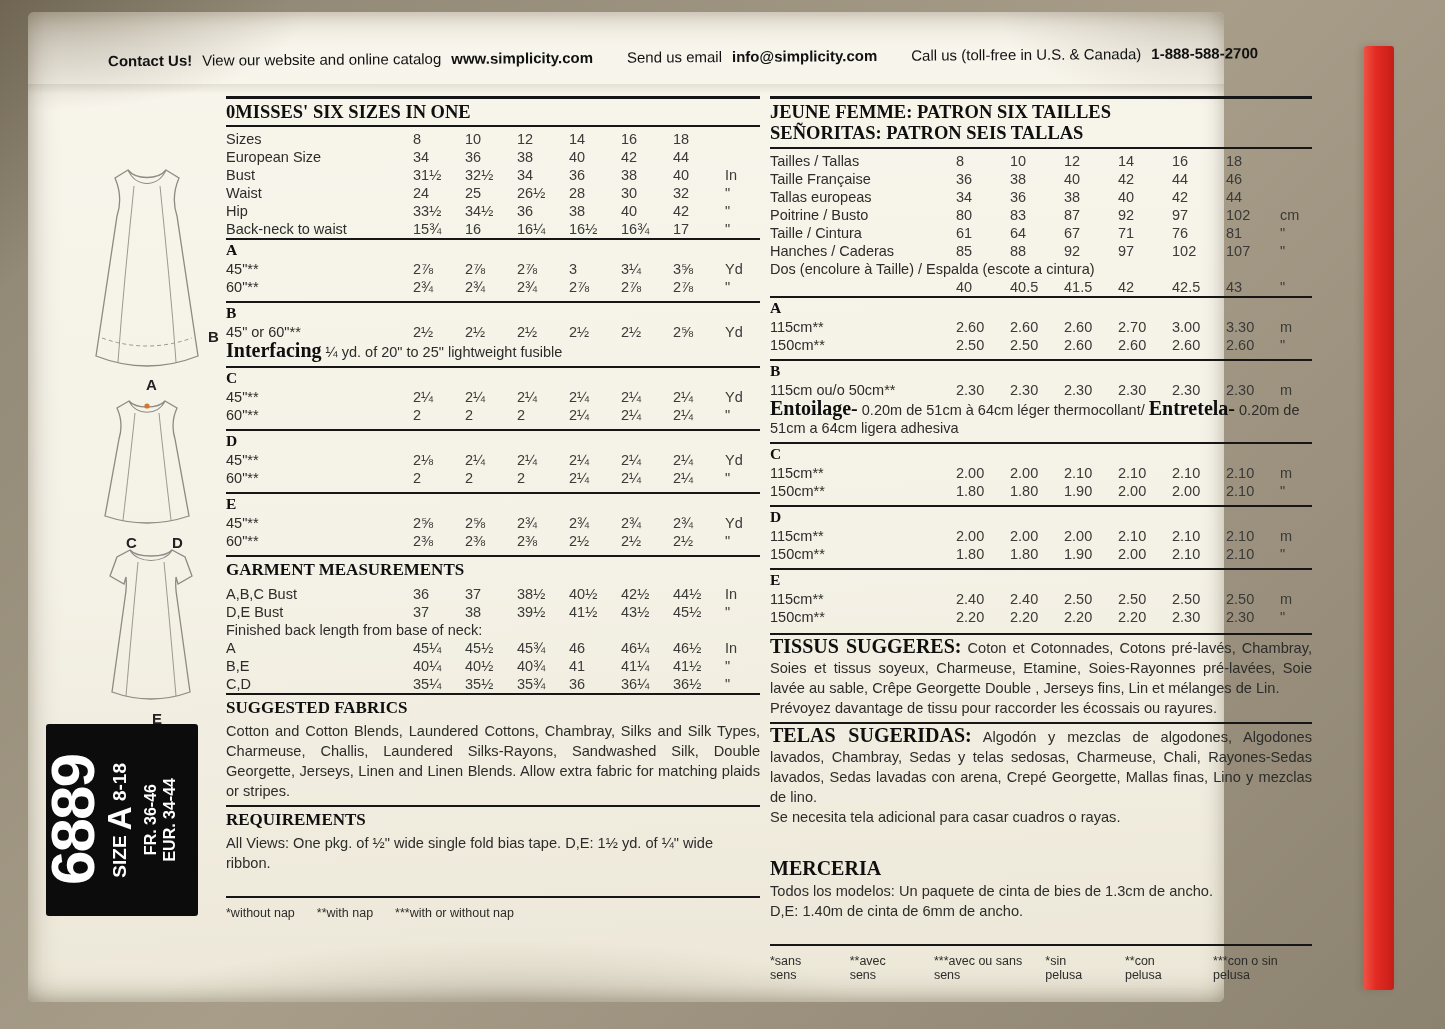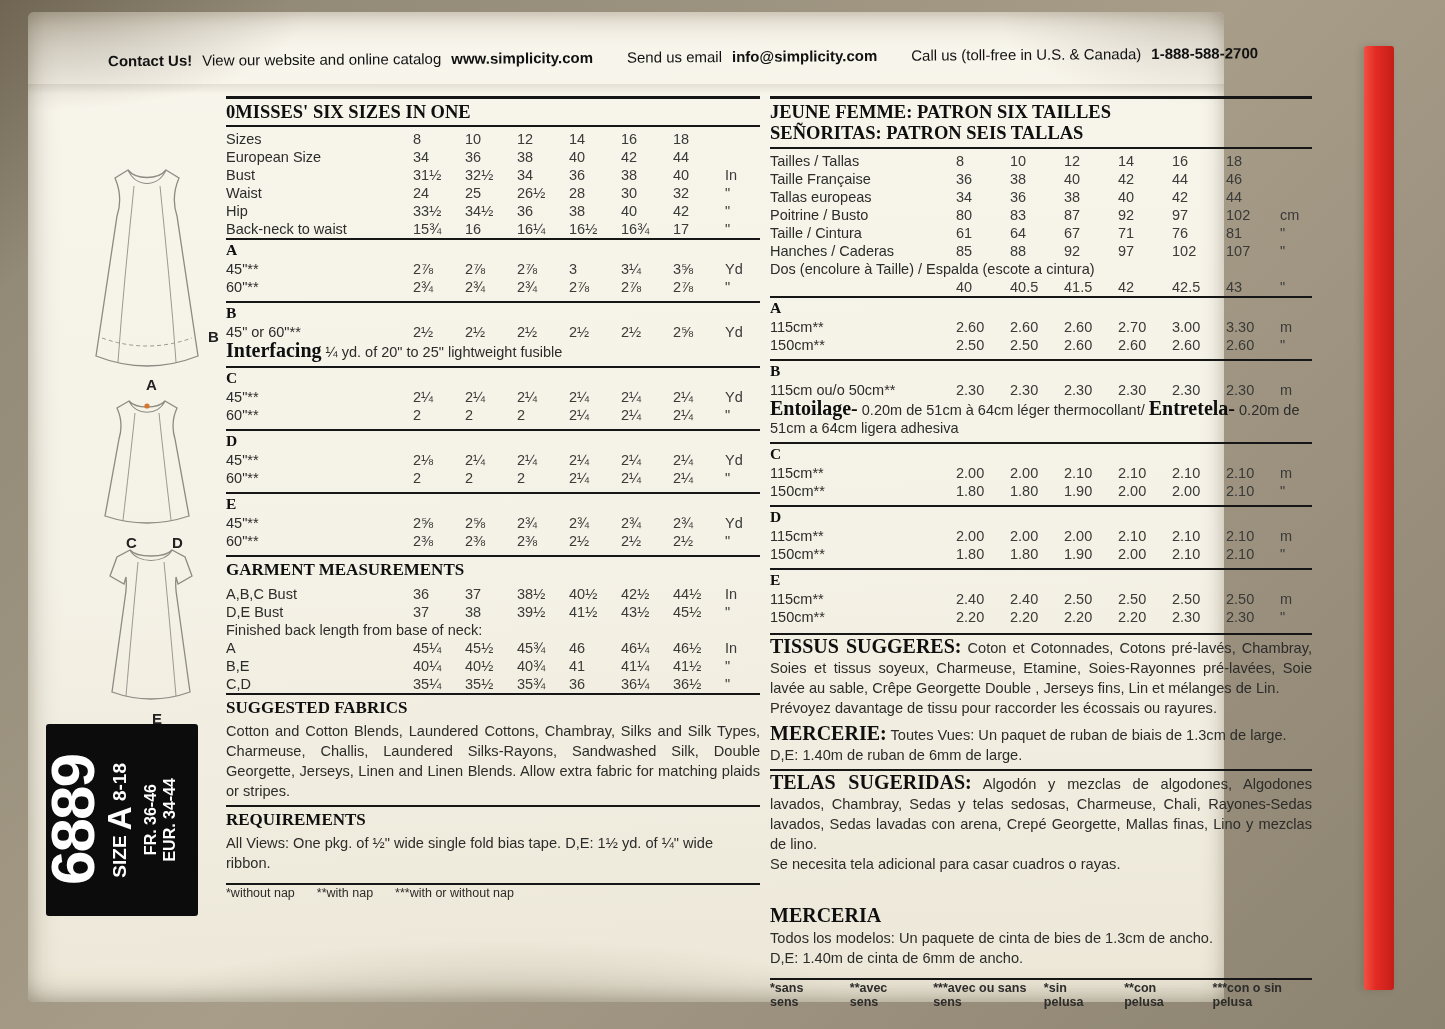--- a/index.html
+++ b/index.html
@@ -60,24 +60,24 @@
   .view-letter{font-family:"Liberation Serif",serif;font-weight:bold;font-size:15.5px;
                border-top:2px solid #161616;padding:1px 0;color:#0f0f0f;}
   .view-sec{padding-bottom:5px;}
   .view-note{font-size:14.5px;line-height:18px;color:#2c2c2a;}
   .seg-b{font-family:"Liberation Serif",serif;font-weight:bold;font-size:20px;color:#0f0f0f;margin-top:26px;}
   .sec-title{font-family:"Liberation Serif",serif;font-weight:bold;font-size:17px;
              border-top:2px solid #161616;padding:3px 0 2px;color:#0f0f0f;}
   .para{font-size:14.6px;line-height:20px;text-align:justify;white-space:pre-line;
         color:#2c2c2a;padding:1px 0 4px;}
   .para.noj{text-align:left;}
-  .fnline{border-top:2px solid #161616;margin-top:6px;padding-top:1px;font-size:12.5px;
+  .fnline{border-top:2px solid #161616;margin-top:19px;padding-top:8px;font-size:12.5px;
           color:#2c2c2a;display:flex;}
   .fnline .grp{display:flex;gap:22px;}
-  .fnline.split{justify-content:flex-start;font-weight:bold;}
+  .fnline.split{justify-content:flex-start;}
   .copyright{position:absolute;left:1340px;top:330px;height:560px;
              writing-mode:vertical-rl;transform:rotate(180deg);white-space:nowrap;
              font-size:9px;letter-spacing:.5px;color:#2b2b2b;}
   svg path, svg circle{vector-effect:non-scaling-stroke;}
 </style>
 </head>
 <body>
 
 <div class="stage">
   <div class="envelope">
@@ -552,22 +552,20 @@
               <span class="tcell">2.20</span>
               <span class="tcell">2.30</span>
               <span class="tcell">2.30</span>
               <span class="tunit">"</span>
             </div>
           </div>
         </div>
       <div class="sec-title" style="border-bottom:none;padding:0;margin-top:2px;border-top:2px solid #161616;"></div>
       <div class="para"><span class="seg-b">TISSUS SUGGERES:</span><span> Coton et Cotonnades, Cotons pré-lavés, Chambray, Soies et tissus soyeux, Charmeuse, Etamine, Soies-Rayonnes pré-lavées, Soie lavée au sable, Crêpe Georgette Double , Jerseys fins, Lin et mélanges de Lin.
 Prévoyez davantage de tissu pour raccorder les écossais ou rayures.</span></div>
-      <div class="para noj"><span class="seg-b">MERCERIE:</span><span> Toutes Vues: Un paquet de ruban de biais de 1.3cm de large.
-D,E: 1.40m de ruban de 6mm de large.</span></div>
       <div class="sec-title" style="padding:0;"></div>
       <div class="para"><span class="seg-b">TELAS SUGERIDAS:</span><span> Algodón y mezclas de algodones, Algodones lavados, Chambray, Sedas y telas sedosas, Charmeuse, Chali, Rayones-Sedas lavados, Sedas lavadas con arena, Crepé Georgette, Mallas finas, Lino y mezclas de lino.
 Se necesita tela adicional para casar cuadros o rayas.</span></div>
       <div class="seg-b">MERCERIA</div>
       <div class="para noj">Todos los modelos: Un paquete de cinta de bies de 1.3cm de ancho.
 D,E: 1.40m de cinta de 6mm de ancho.</div>
       <div class="fnline split">
         <span class="grp">
             <span class="fn">*sans sens</span>
             <span class="fn">**avec sens</span>

